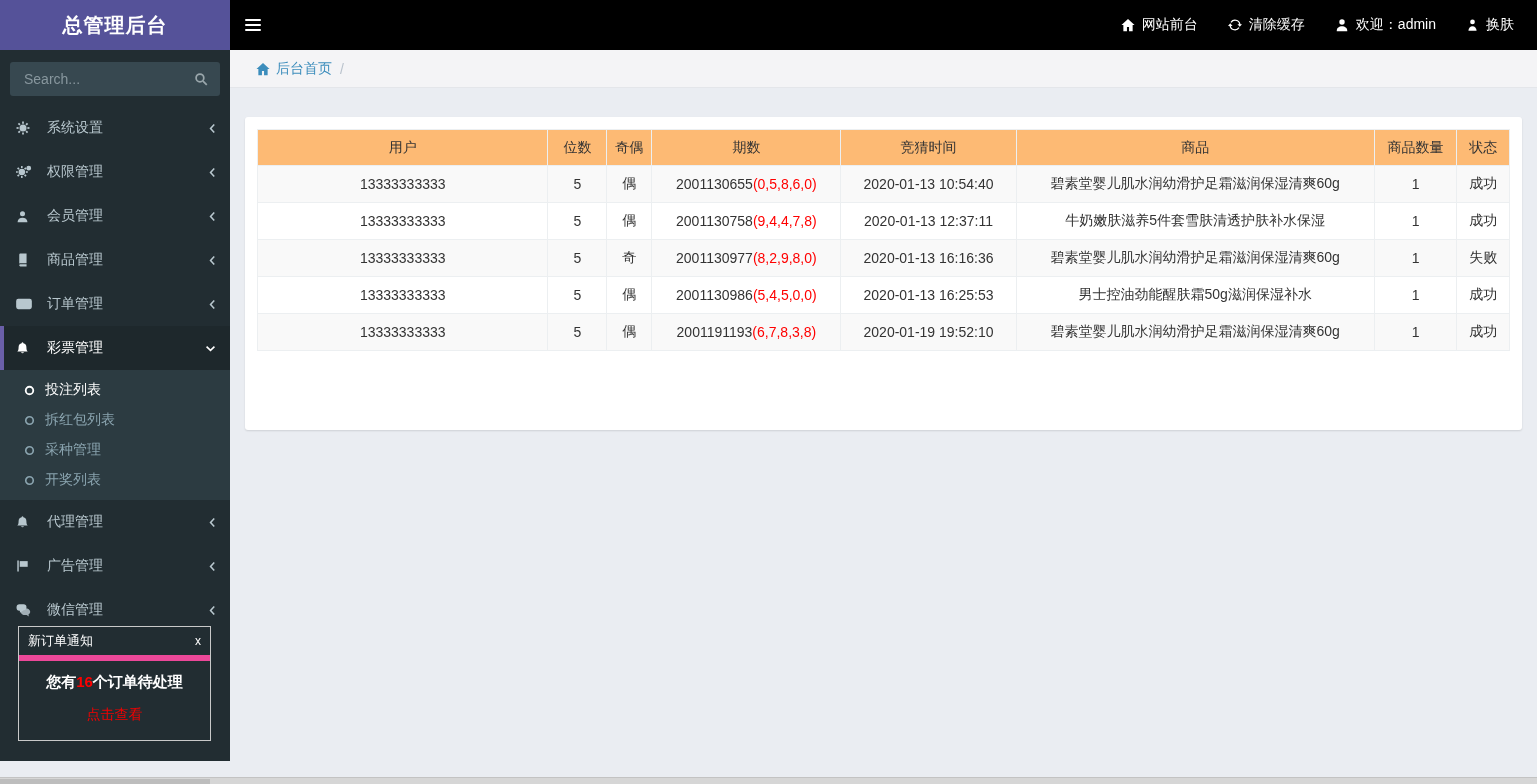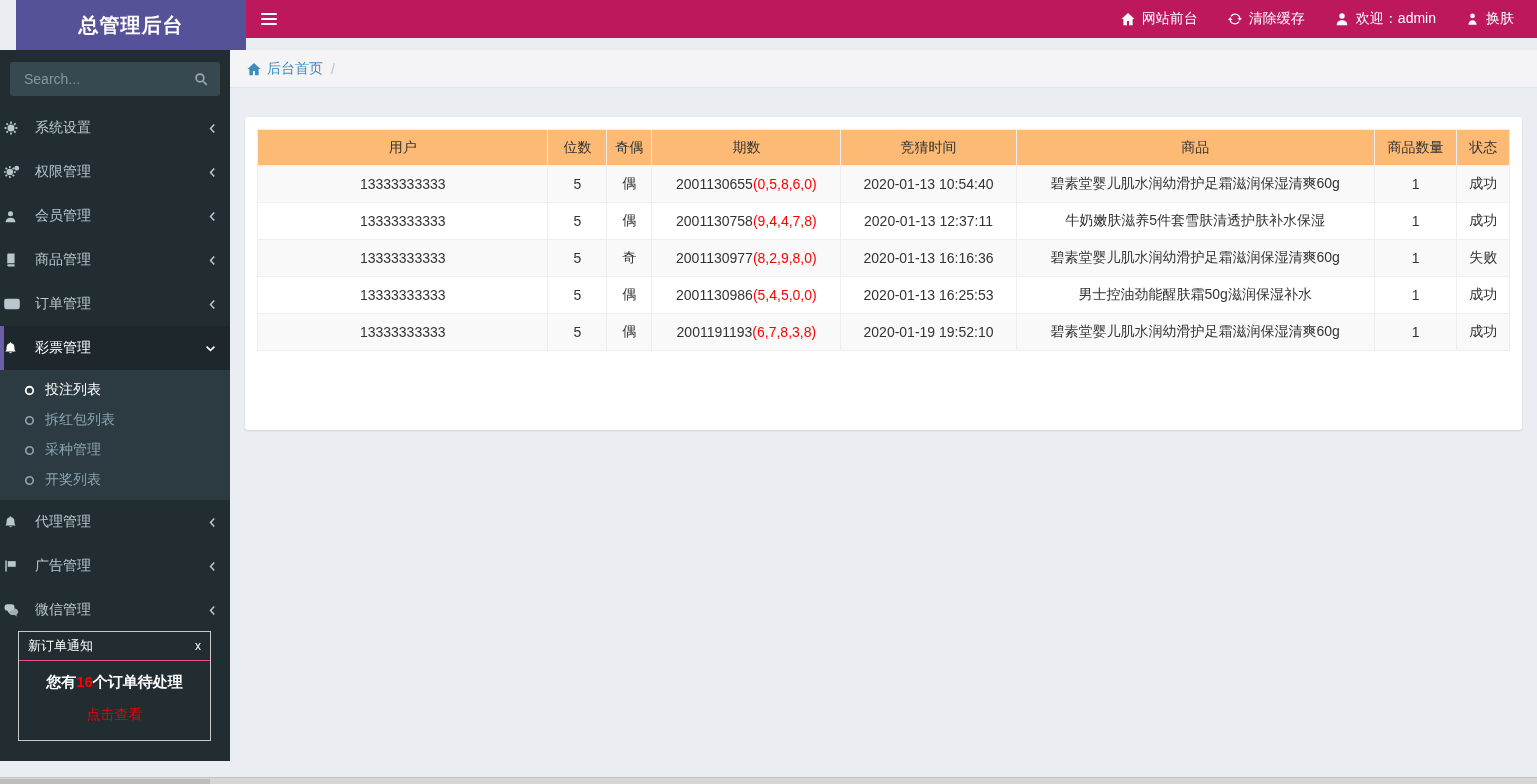--- a/index.html
+++ b/index.html
@@ -5,46 +5,46 @@
   * { box-sizing: border-box; }
   html,body { margin:0; padding:0; }
   body {
     width:1537px; height:784px; position:relative; overflow:hidden;
     font-family:"Liberation Sans", sans-serif;
     background:#eaedf2; color:#333;
   }
   svg { display:block; }
 
   
-  .header { position:absolute; top:0; left:16px; right:0; height:38px; display:flex; z-index:5; }
+  .header { position:absolute; top:0; left:0; right:0; height:50px; display:flex; z-index:5; }
   .logo {
     width:230px; height:50px; background:#555299; color:#fff;
     font-size:20px; font-weight:bold; display:flex; align-items:center; justify-content:center;
     letter-spacing:1px;
   }
-  .navbar { flex:1; background:#be185d; display:flex; align-items:center; color:#fff; }
+  .navbar { flex:1; background:#000000; display:flex; align-items:center; color:#fff; }
   .hamburger { width:46px; height:50px; display:flex; flex-direction:column; justify-content:center; align-items:center; gap:3px; cursor:pointer; }
   .hamburger i { display:block; width:16px; height:2px; background:#fff; border-radius:1px; }
   .nav-right { margin-left:auto; display:flex; align-items:center; height:50px; padding-right:8px; }
   .nav-item { display:flex; align-items:center; gap:7px; padding:0 15px; font-size:14px; height:50px; cursor:pointer; }
   .nav-item svg { fill:#fff; }
 
   
   .sidebar { position:absolute; top:50px; left:0; width:230px; bottom:23px; background:#222d32; z-index:4; }
   .search-box {
     margin:12px 10px 10px; background:#374850; border-radius:3px; height:34px;
     display:flex; align-items:center; padding:0 12px;
   }
   .search-input { flex:1; background:transparent; border:none; outline:none; color:#ccc; font-size:14px; width:100%; }
   .search-input::placeholder { color:#88979e; }
   .search-btn { background:none; border:none; padding:0; margin-left:6px; cursor:pointer; color:#99a6ab; }
 
   .menu { list-style:none; margin:8px 0 0; padding:0; }
   .menu-item {
-    display:flex; align-items:center; height:44px; padding:0 14px 0 0;
+    display:flex; align-items:center; height:44px; padding:0 14px 0 12px;
     color:#b8c7ce; font-size:14px; cursor:pointer; border-left:4px solid transparent;
   }
   .menu-item .mi-icon { width:24px; margin-right:7px; display:flex; align-items:center; color:#b8c7ce; }
   .menu-item .mi-icon svg { fill:currentColor; }
   .menu-item .chev { margin-left:auto; color:#b8c7ce; }
   .menu-item.active { background:#1e282c; color:#fff; border-left-color:#6a5fa8; }
   .menu-item.active .mi-icon, .menu-item.active .chev { color:#fff; }
 
   .submenu { list-style:none; margin:0; padding:5px 0; background:#2c3b41; }
   .submenu-item {
@@ -53,30 +53,30 @@
   }
   .submenu-item .sc-icon { color:#8aa4af; display:flex; }
   .submenu-item.active { color:#fff; }
   .submenu-item.active .sc-icon { color:#fff; }
 
   
   .notification {
     position:absolute; left:18px; bottom:20px; width:193px;
     border:1px solid #c9c9c9; color:#fff; background:transparent;
   }
-  .notif-header { display:flex; justify-content:space-between; align-items:center; padding:5px 9px; border-bottom:1px solid #ec4899; font-size:13px; }
+  .notif-header { display:flex; justify-content:space-between; align-items:center; padding:5px 9px; border-bottom:6px solid #ec4899; font-size:13px; }
   .notif-close { cursor:pointer; color:#fff; font-size:12px; line-height:1; }
   .notif-body { text-align:center; padding:12px 4px 2px; font-size:15px; font-weight:bold; }
   .notif-action { text-align:center; padding:12px 0 16px; font-size:14px; cursor:pointer; }
 
   
   .content { position:absolute; left:230px; top:50px; right:0; bottom:7px; background:#eaedf2; overflow:hidden; }
   .breadcrumb-bar {
     height:38px; background:#f4f4f6; display:flex; align-items:center;
-    padding:0 17px; gap:8px; font-size:14px; border-bottom:1px solid #e4e6ea;
+    padding:0 26px; gap:8px; font-size:14px; border-bottom:1px solid #e4e6ea;
   }
   .crumb-home { display:flex; align-items:center; gap:6px; color:#3c8dbc; cursor:pointer; }
   .crumb-home svg { fill:#3c8dbc; }
   .crumb-link { color:#3c8dbc; text-decoration:none; cursor:pointer; }
   .crumb-sep { color:#b9c2cc; }
 
   .card {
     margin:29px 15px 0; background:#fff; border-radius:3px;
     box-shadow:0 1px 2px rgba(0,0,0,.12); padding:12px; min-height:313px;
   }

